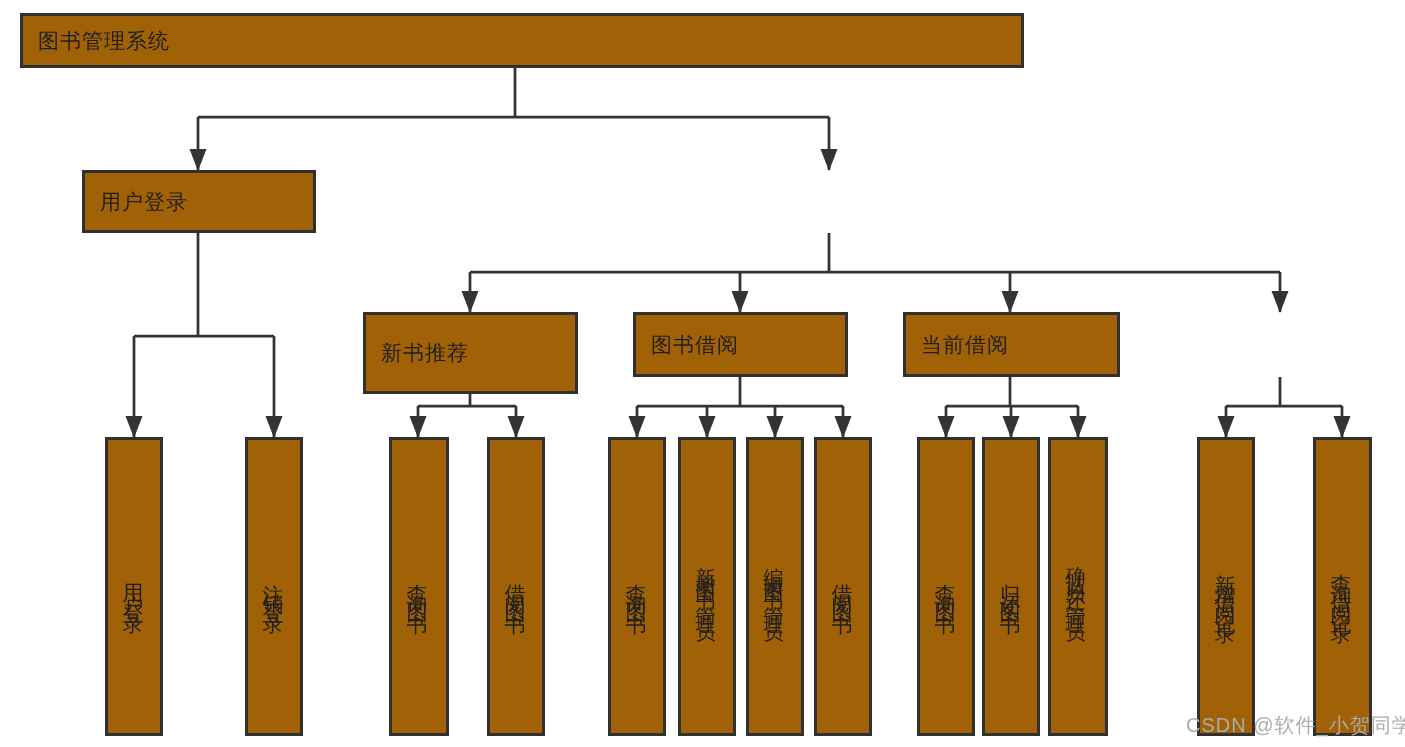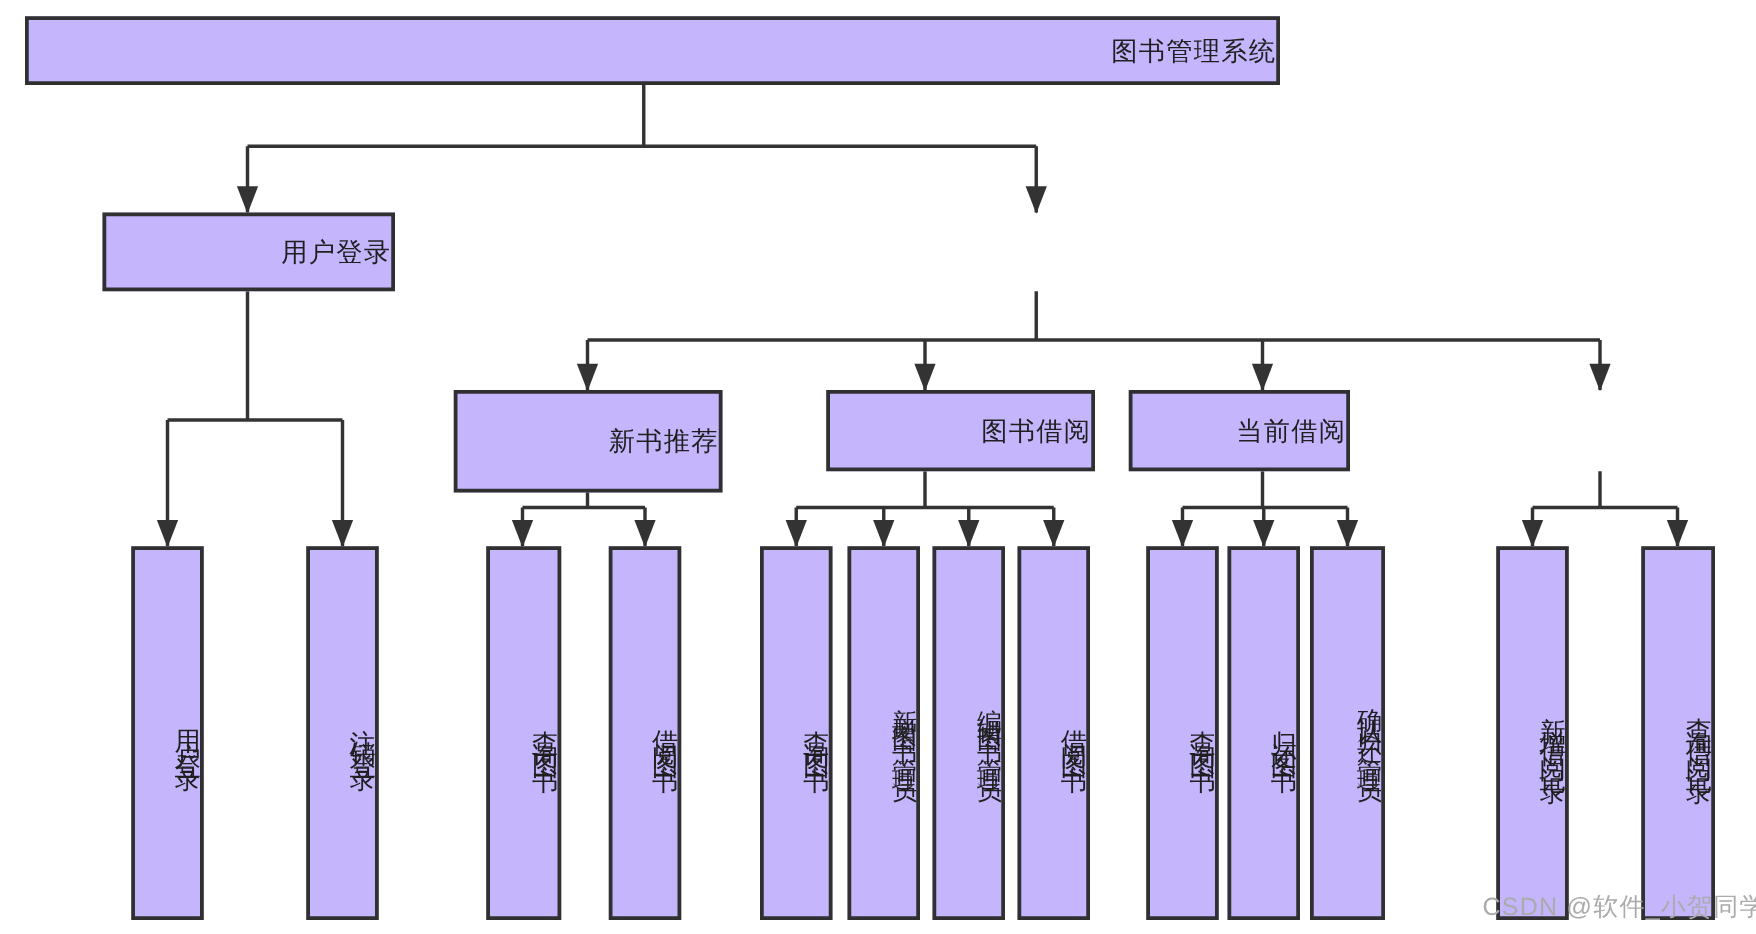--- a/index.html
+++ b/index.html
@@ -14,26 +14,27 @@
   }
   #connectors {
     position: absolute;
     left: 0; top: 0;
     width: 1405px; height: 747px;
     z-index: 0;
   }
   .node {
     position: absolute;
     box-sizing: border-box;
-    background: #c4b5fd;
+    background: #a16207;
     border: 3px solid #303030;
     display: flex;
     align-items: center;
-    justify-content: flex-end;
+    justify-content: flex-start;
     z-index: 1;
+    padding-left: 15px;
   }
   .hlabel {
     font-size: 21px;
     font-weight: 500;
     letter-spacing: 1px;
     white-space: nowrap;
   }
   .vnode { width: 58px; top: 437px; height: 299px; }
   .vlabel {
     writing-mode: vertical-rl;
@@ -141,24 +142,24 @@
     <span class="hlabel">图书管理系统</span>
   </div>
 
   <div class="node" style="left:82px; top:170px; width:234px; height:63px;">
     <span class="hlabel">用户登录</span>
   </div>
 
   <div class="node" style="left:363px; top:312px; width:215px; height:82px;">
     <span class="hlabel">新书推荐</span>
   </div>
-  <div class="node" style="left:633px; top:312px; width:215px; height:65px;margin-left:28px;">
+  <div class="node" style="left:633px; top:312px; width:215px; height:65px;">
     <span class="hlabel">图书借阅</span>
   </div>
-  <div class="node" style="left:903px; top:312px; width:177px; height:65px;">
+  <div class="node" style="left:903px; top:312px; width:217px; height:65px;">
     <span class="hlabel">当前借阅</span>
   </div>
 
   <div class="node vnode" style="left:105px;">
     <span class="vlabel">用户登录</span>
   </div>
   <div class="node vnode" style="left:245px;">
     <span class="vlabel">注销登录</span>
   </div>
 

